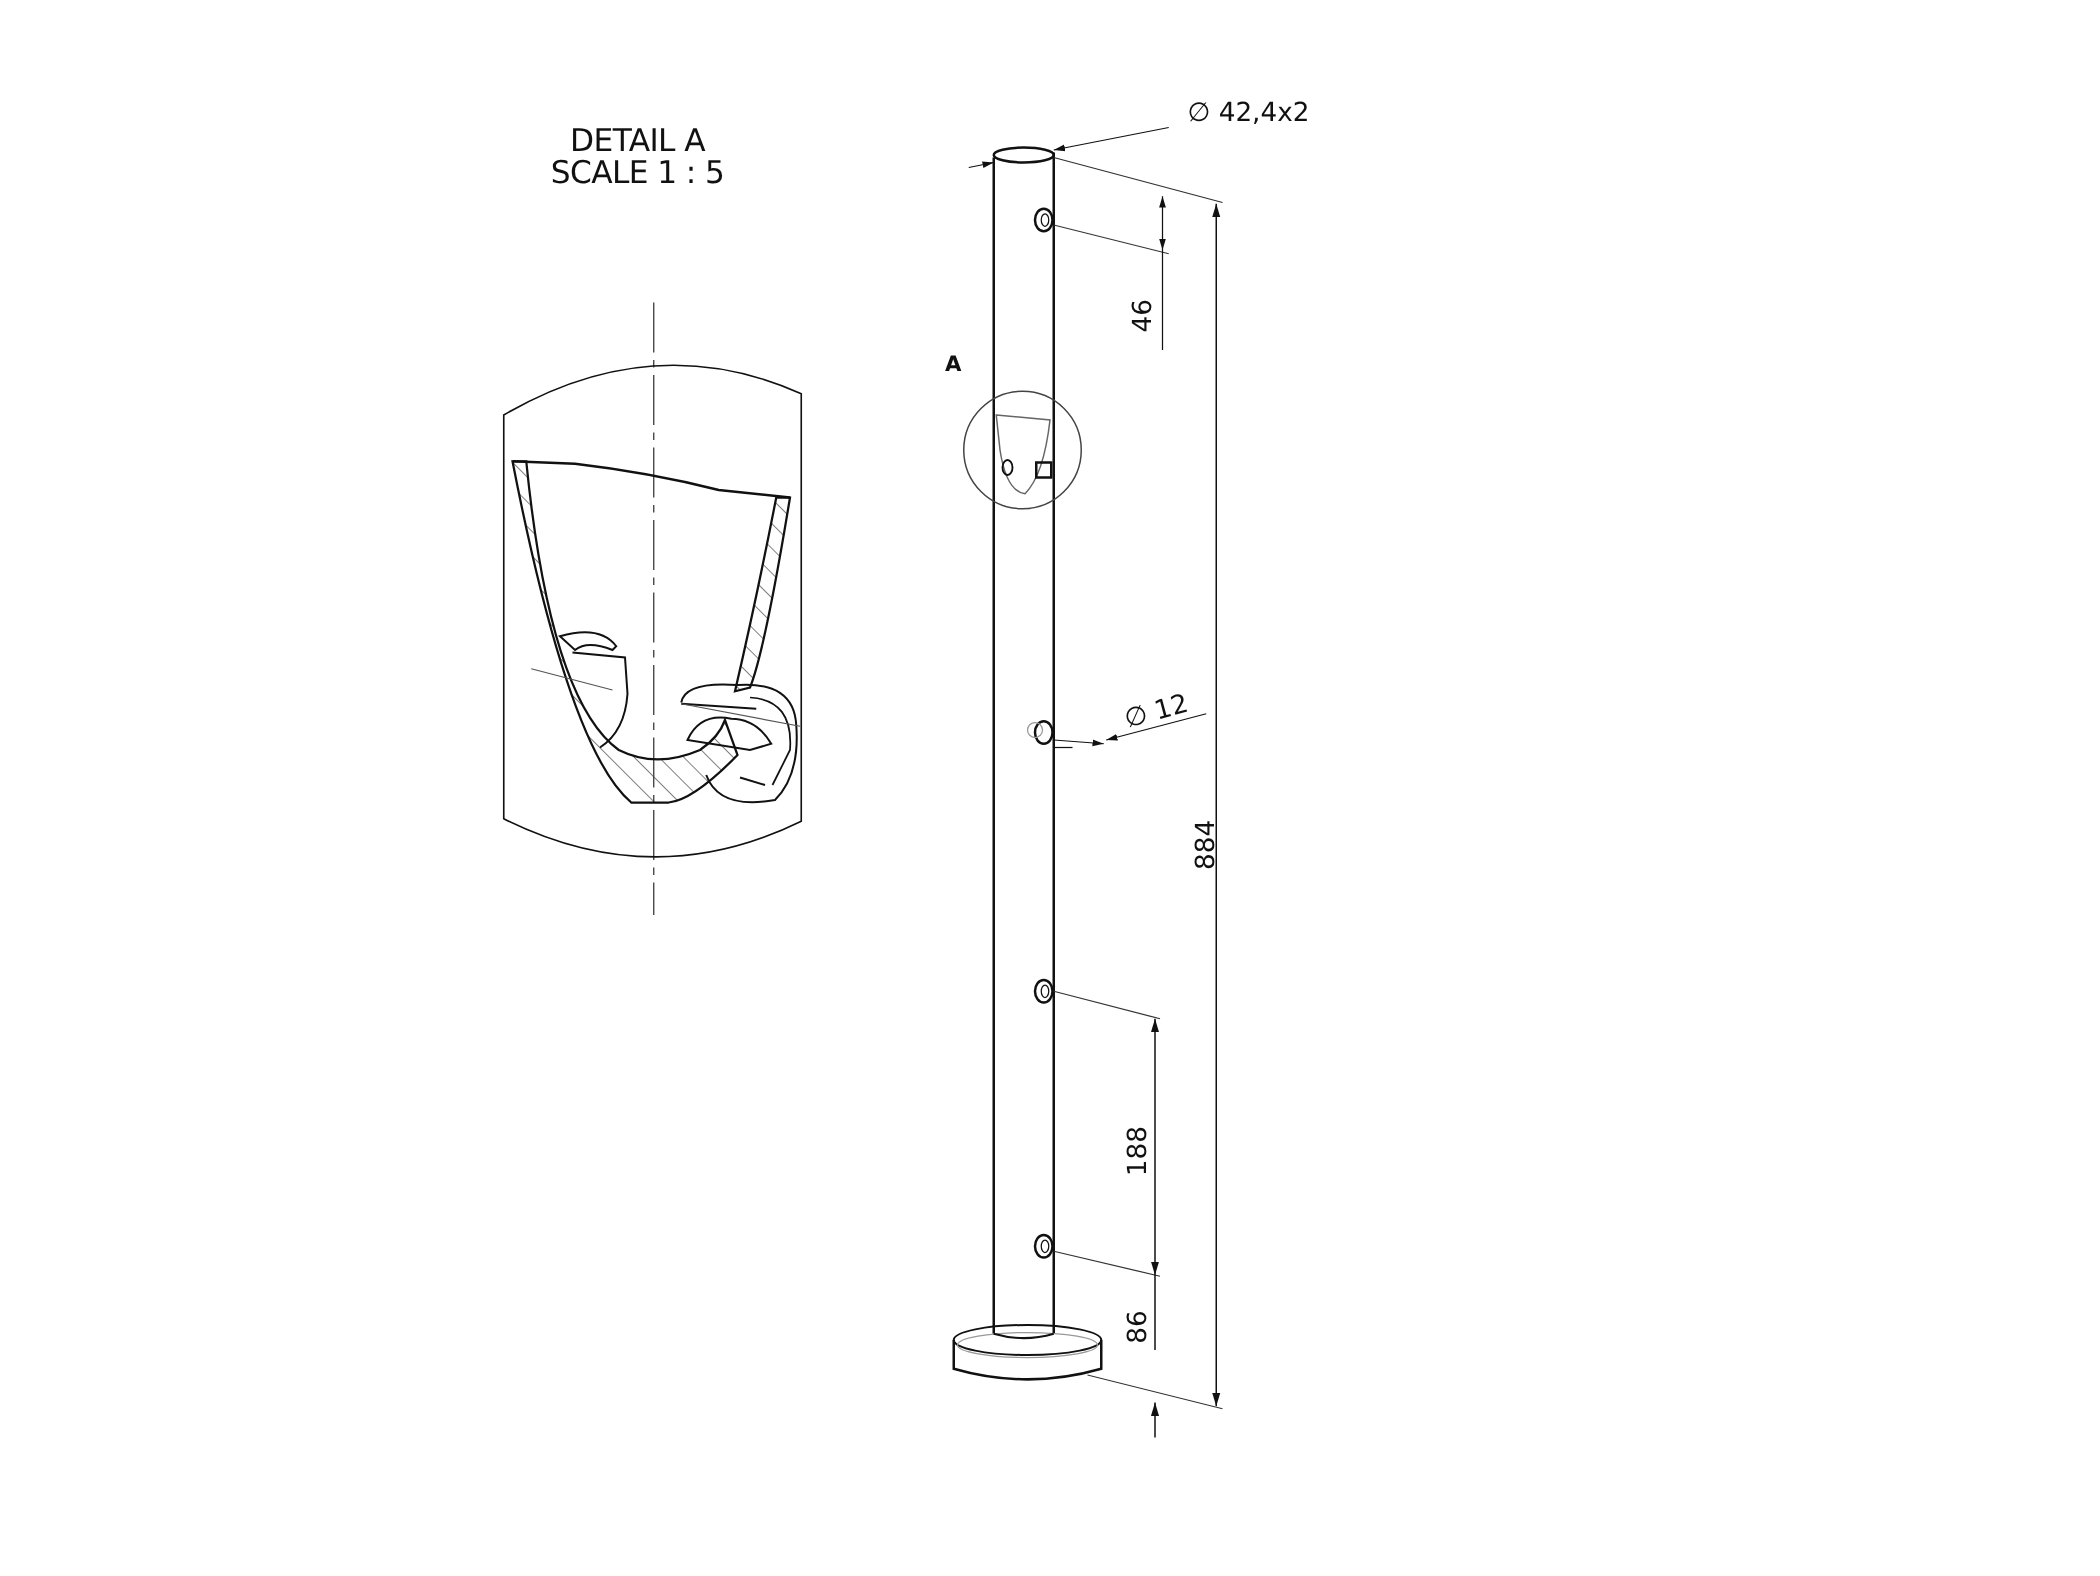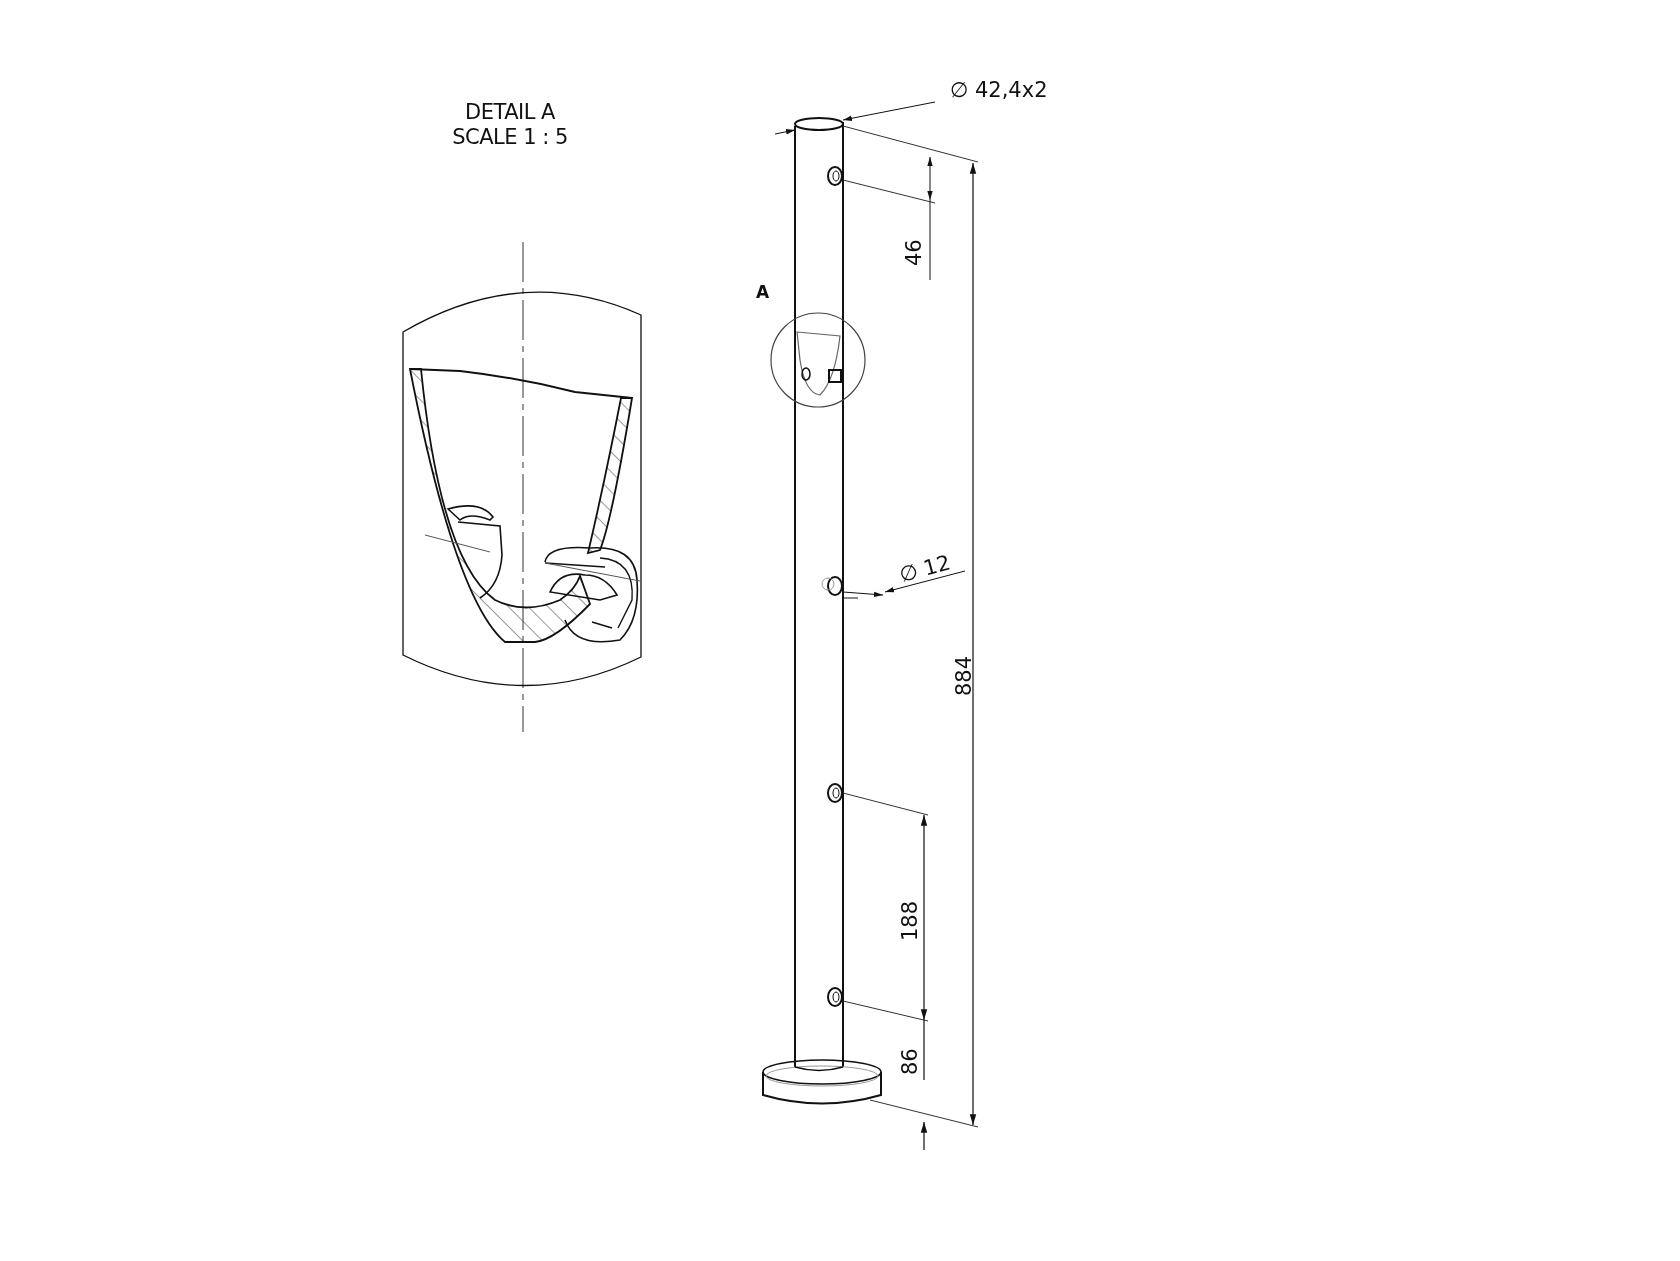--- a/index.html
+++ b/index.html
@@ -1,19 +1,19 @@
 <!DOCTYPE html>
 <html><head>
 <meta charset="utf-8">
 <style>
   html, body { margin:0; padding:0; background:#ffffff; }
   body { width:1680px; height:1261px; position:relative; overflow:hidden; font-family:"DejaVu Sans", sans-serif; }
   #drawing { position:absolute; left:0; top:0; width:1680px; height:1261px; }
   .lbl { position:absolute; color:#111; font-family:"DejaVu Sans", sans-serif; white-space:nowrap; }
-  .detail-title { left:440px; top:100px; width:140px; text-align:center; font-size:21px; line-height:25px; letter-spacing:-0.5px; }
+  .detail-title { left:440px; top:100px; width:140px; text-align:center; font-size:25px; line-height:25px; letter-spacing:-0.5px; }
   .callout { left:756px; top:282px; font-size:17px; font-weight:bold; }
   .dim { font-size:21px; }
   .rot { transform-origin:left top; }
 </style>
 </head>
 <body>
 
 <svg id="drawing" viewBox="0 0 1680 1261" xmlns="http://www.w3.org/2000/svg">
   <defs>
     <marker id="arr" viewBox="0 0 10 10" refX="10" refY="5" markerWidth="9" markerHeight="9" orient="auto-start-reverse">

